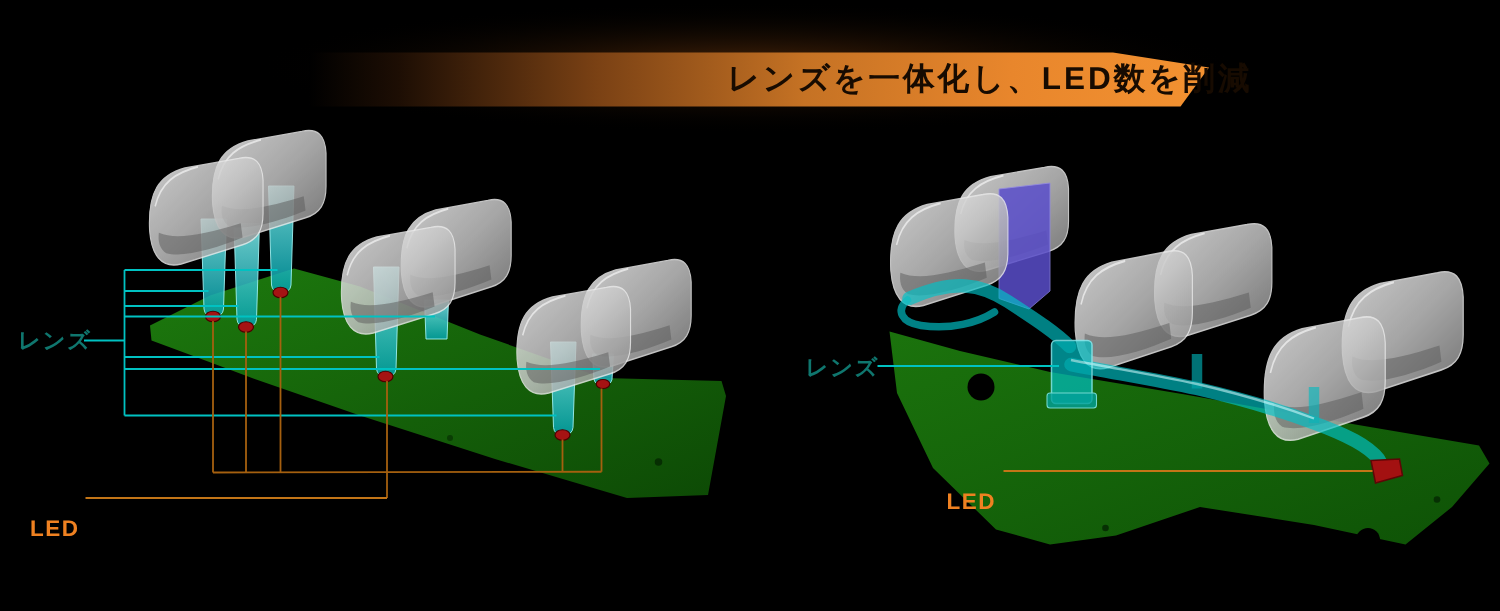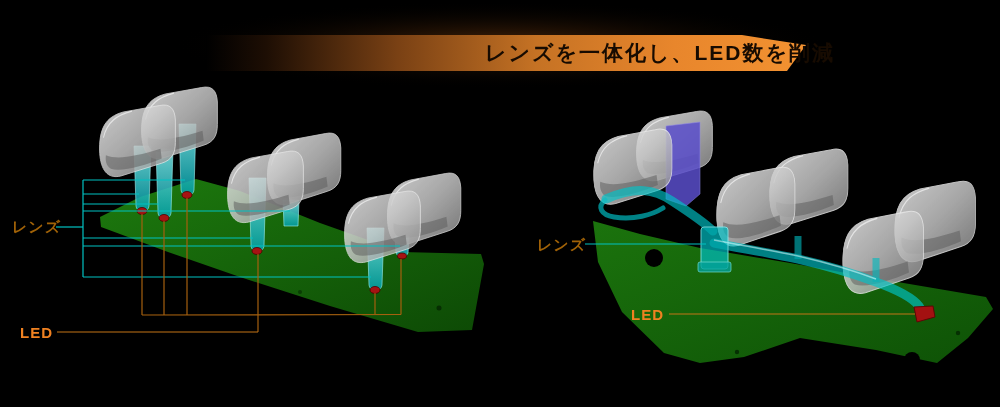--- a/index.html
+++ b/index.html
@@ -2,22 +2,22 @@
 <html><head>
 <meta charset="utf-8">
 <style>
   html,body{margin:0;padding:0;background:#000;}
   #stage{
     position:relative;width:1000px;height:407px;background:#000;overflow:hidden;
     font-family:"Liberation Sans",sans-serif;
   }
   #stage svg{position:absolute;left:0;top:0;}
   .lbl{position:absolute;font-weight:bold;font-size:15px;letter-spacing:1px;white-space:nowrap;}
-  .lbl.cyan{color:#a16207;}
-  .lbl.orange{color:#ef8121;}
+  .lbl.cyan{color:#0f766e;}
+  .lbl.orange{color:#ef8121;margin-top:20px;}
   #banner-title{
     position:absolute;left:235px;top:40px;width:600px;height:26px;
     text-align:right;font-weight:bold;font-size:21px;letter-spacing:2px;
     color:#170b01;line-height:26px;
   }
 </style>
 </head>
 <body>
 
 <div id="stage">

